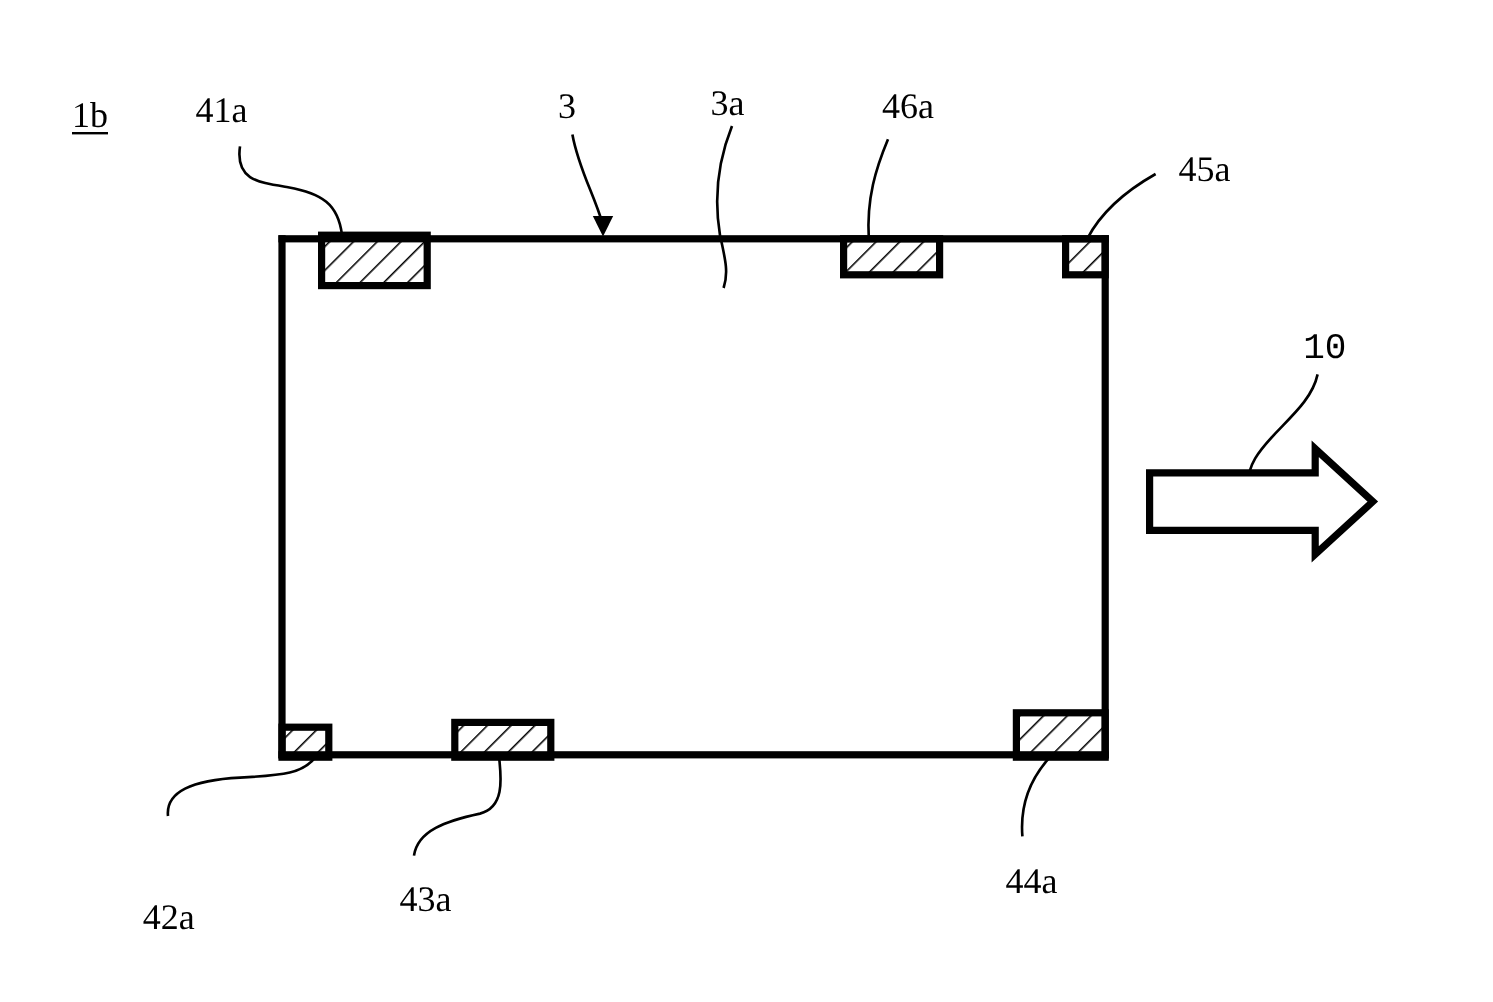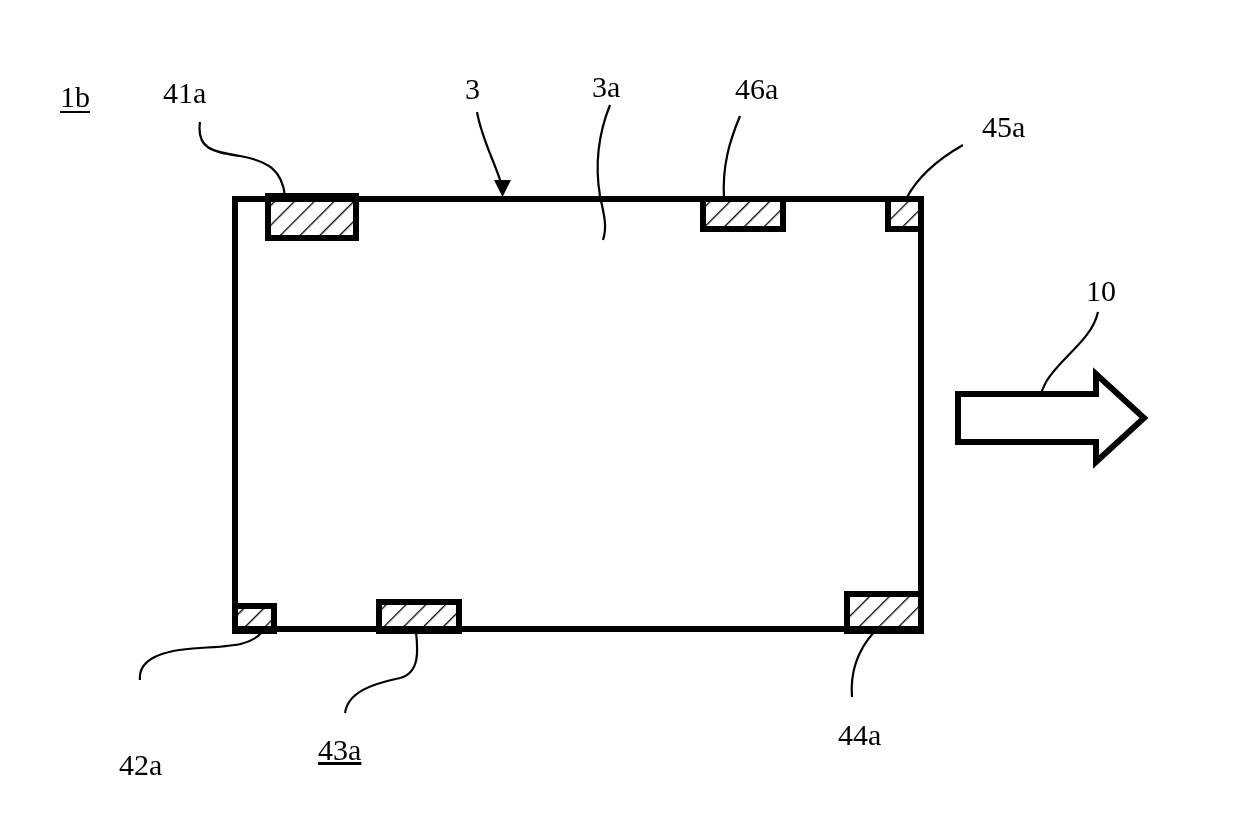--- a/index.html
+++ b/index.html
@@ -123,24 +123,24 @@
     <span class="ref-label underlined" style="left:60px; top:82px;">1b</span>
 
     <span class="ref-label" style="left:163px; top:78px;">41a</span>
 
     <span class="ref-label" style="left:465px; top:74px;">3</span>
 
     <span class="ref-label" style="left:592px; top:72px;font-family:Liberation Serif, serif;">3a</span>
 
     <span class="ref-label" style="left:735px; top:74px;text-align:right;">46a</span>
 
-    <span class="ref-label" style="left:982px; top:112px;">45a</span>
+    <span class="ref-label" style="left:982px; top:127px;">45a</span>
 
-    <span class="ref-label" style="left:1086px; top:276px;">10</span>
+    <span class="ref-label" style="left:1086px; top:276px;font-family:Liberation Mono, monospace;">10</span>
 
     <span class="ref-label" style="left:119px; top:702px;margin-top:48px;">42a</span>
 
-    <span class="ref-label" style="left:318px; top:735px;text-decoration:underline;">43a</span>
+    <span class="ref-label" style="left:333px; top:735px;">43a</span>
 
     <span class="ref-label" style="left:838px; top:720px;">44a</span>
   </div>
 
 </div>
 
 </body></html>

